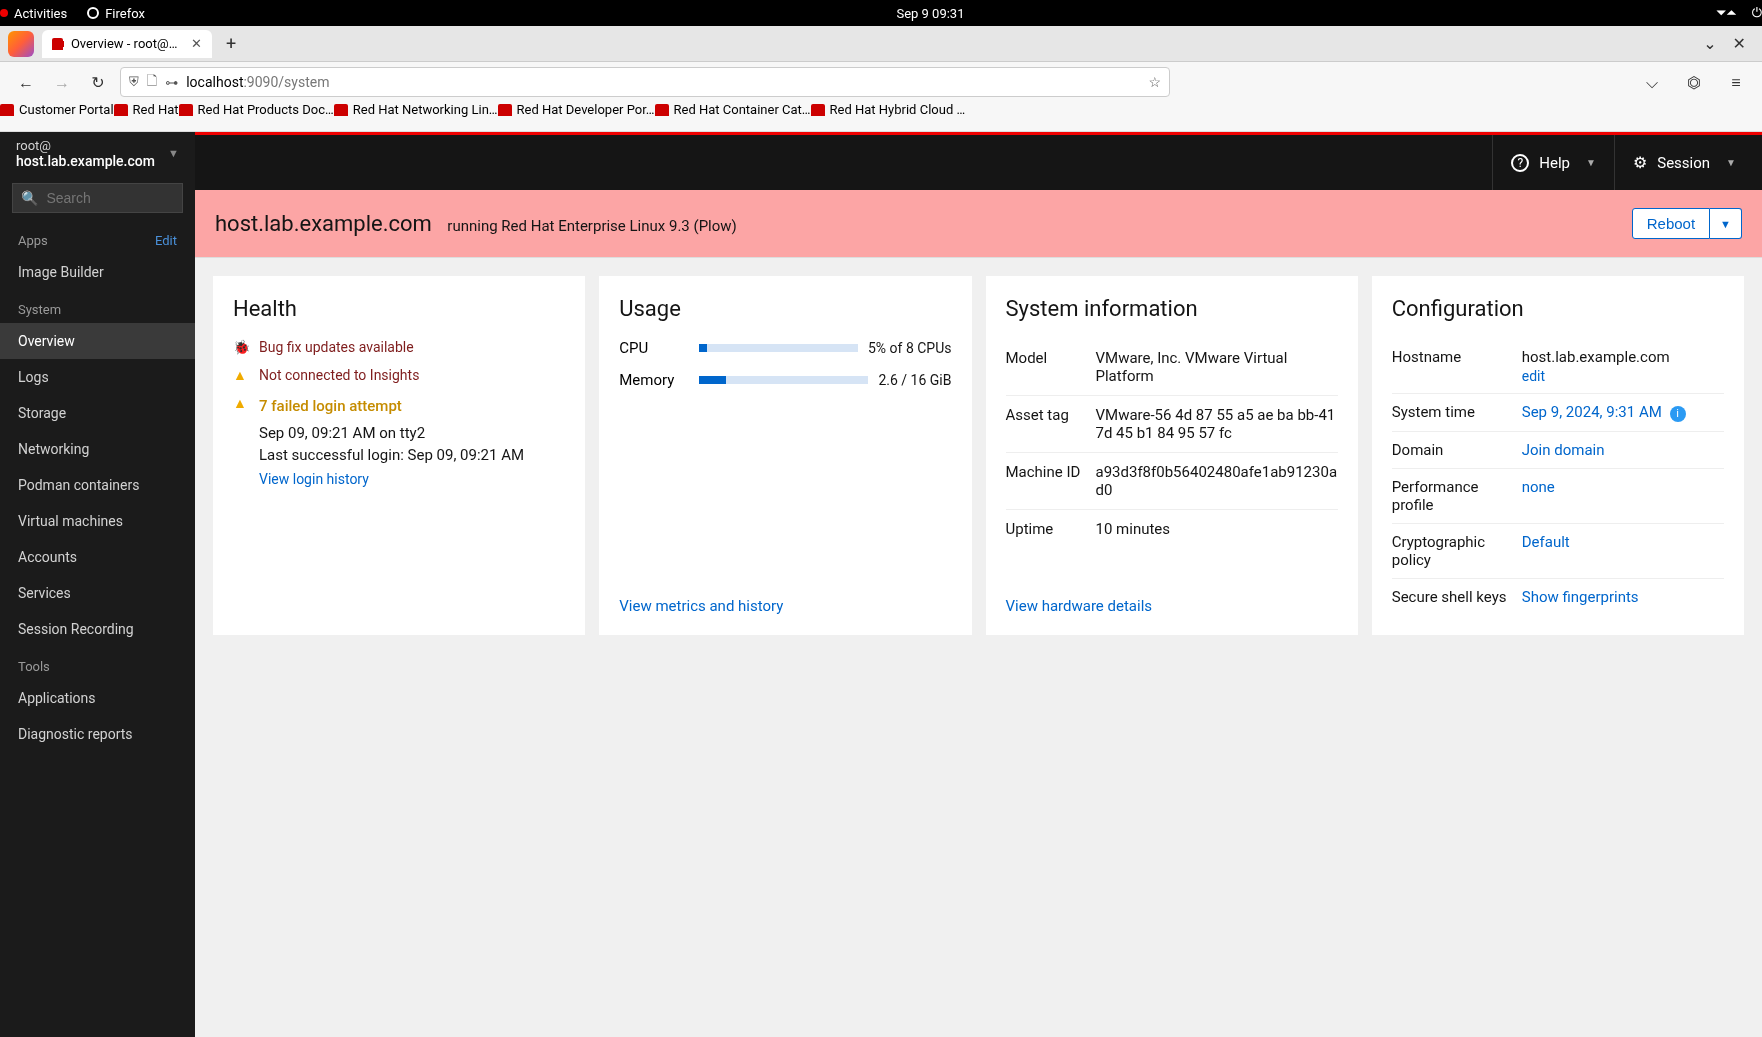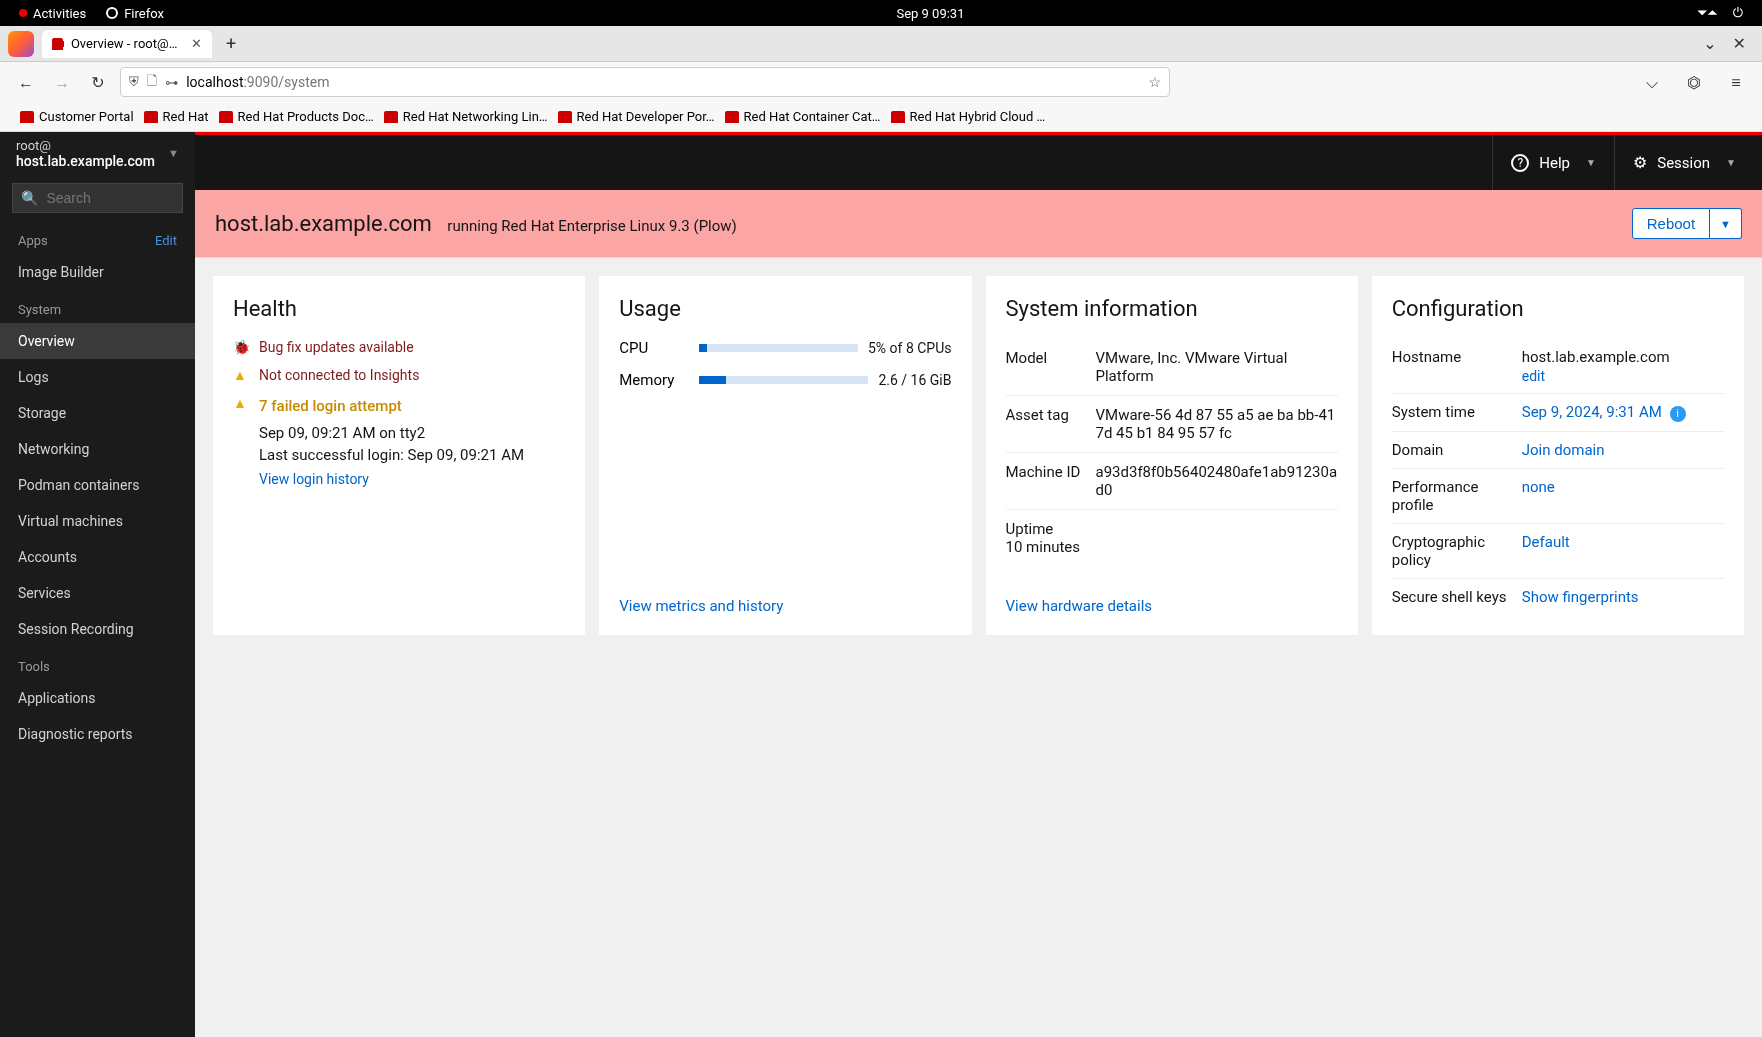--- a/index.html
+++ b/index.html
@@ -1,19 +1,19 @@
 <!DOCTYPE html>
 <html><head>
 <meta charset="utf-8">
 <style>
 * { margin: 0; padding: 0; box-sizing: border-box; }
 body { font-family: -apple-system, BlinkMacSystemFont, "Segoe UI", Roboto, sans-serif; font-size: 14px; background: #fff; overflow: hidden; }
 
 
-.os-bar { height: 26px; background: #000; color: #fff; display: flex; align-items: center; padding: 0 19px; font-size: 13px; }
+.os-bar { height: 26px; background: #000; color: #fff; display: flex; align-items: center; padding: 0 0; font-size: 13px; }
 .os-bar .left { display: flex; gap: 20px; align-items: center; }
 .os-bar .center { flex: 1; text-align: center; }
 .os-bar .right { display: flex; gap: 15px; align-items: center; }
 .os-item { display: flex; align-items: center; gap: 6px; cursor: pointer; }
 .dot-red { width: 8px; height: 8px; background: #e00; border-radius: 50%; display: inline-block; }
 .ff-icon { width: 12px; height: 12px; border: 2px solid #fff; border-radius: 50%; display: inline-block; }
 
 
 .tab-bar { height: 36px; background: #e6e6e6; display: flex; align-items: center; padding: 0 8px; border-bottom: 1px solid #ccc; }
 .ff-logo { width: 26px; height: 26px; border-radius: 6px; background: linear-gradient(135deg,#ff9500,#ff5e3a,#9b4dca); margin-right: 8px; }
@@ -30,21 +30,21 @@
 .nav-btn { width: 28px; height: 28px; display: flex; align-items: center; justify-content: center; cursor: pointer; color: #333; font-size: 16px; border-radius: 4px; }
 .nav-btn.disabled { color: #aaa; cursor: default; }
 .url-field { flex: 1; height: 30px; background: #fff; border: 1px solid #ccc; border-radius: 4px; display: flex; align-items: center; padding: 0 8px; gap: 8px; font-size: 14px; max-width: 1050px; }
 .url-icon { color: #555; font-size: 13px; }
 .url-text { flex: 1; color: #777; }
 .url-text .host { color: #000; }
 .star-icon { color: #555; cursor: pointer; }
 .url-right-icons { display: flex; gap: 14px; margin-left: auto; }
 
 
-.bookmark-bar { height: 30px; background: #f7f7f7; border-bottom: 1px solid #ddd; display: flex; align-items: center; padding: 0 20px; gap: 10px; font-size: 13px; }
+.bookmark-bar { height: 30px; background: #f7f7f7; border-bottom: 1px solid #ddd; display: flex; align-items: flex-start; padding: 0 0; gap: 0; font-size: 13px; }
 .bookmark { display: flex; align-items: center; gap: 5px; cursor: pointer; color: #000; white-space: nowrap; }
 .rh-icon { width: 14px; height: 12px; background: #c00; border-radius: 2px 2px 0 0; position: relative; display: inline-block; }
 
 
 .app { display: flex; height: calc(1037px - 26px - 36px - 40px - 30px); }
 
 
 .sidebar { width: 195px; background: #1b1b1b; color: #d2d2d2; display: flex; flex-direction: column; overflow-y: auto; }
 .sidebar-header { padding: 6px 16px; display: flex; align-items: center; justify-content: space-between; cursor: pointer; }
 .sidebar-header .user { font-size: 13px; color: #d2d2d2; }
@@ -94,21 +94,21 @@
 .usage-row { display: flex; align-items: center; margin-bottom: 14px; gap: 10px; }
 .usage-label { width: 70px; font-size: 15px; }
 .usage-bar { flex: 1; height: 8px; background: #d6e4f5; position: relative; }
 .usage-bar-fill { height: 100%; background: #0066cc; }
 .usage-val { font-size: 14px; color: #151515; white-space: nowrap; }
 .card-link { color: #0066cc; cursor: pointer; font-size: 15px; margin-top: auto; display: inline-block; }
 .card.usage { display: flex; flex-direction: column; min-height: 280px; }
 
 
 .info-row { display: flex; padding: 10px 0; border-bottom: 1px solid #eee; font-size: 15px; }
-.info-row:last-of-type { border-bottom: none; flex-direction: column; }
+.info-row:last-of-type { border-bottom: none; }
 .info-label { width: 90px; flex-shrink: 0; color: #151515; }
 .info-val { flex: 1; color: #151515; word-break: break-word; }
 .card.sysinfo { display: flex; flex-direction: column; min-height: 280px; }
 
 
 .config-row { display: flex; padding: 9px 0; border-bottom: 1px solid #eee; font-size: 15px; align-items: flex-start; }
 .config-row:last-child { border-bottom: none; }
 .config-label { width: 130px; flex-shrink: 0; color: #151515; }
 .config-val { flex: 1; color: #151515; text-align: left; }
 .config-val a { color: #0066cc; cursor: pointer; text-decoration: none; }

